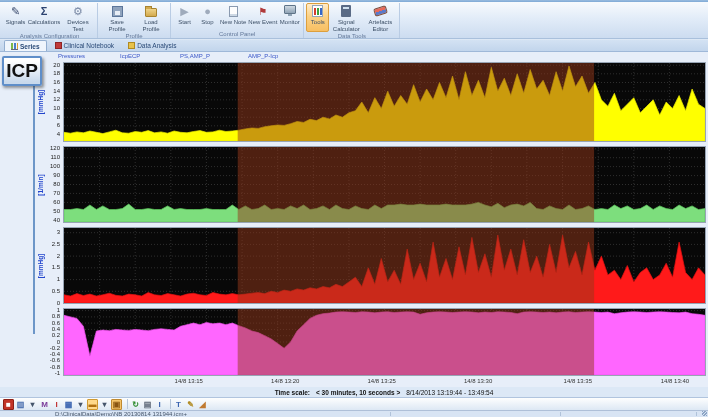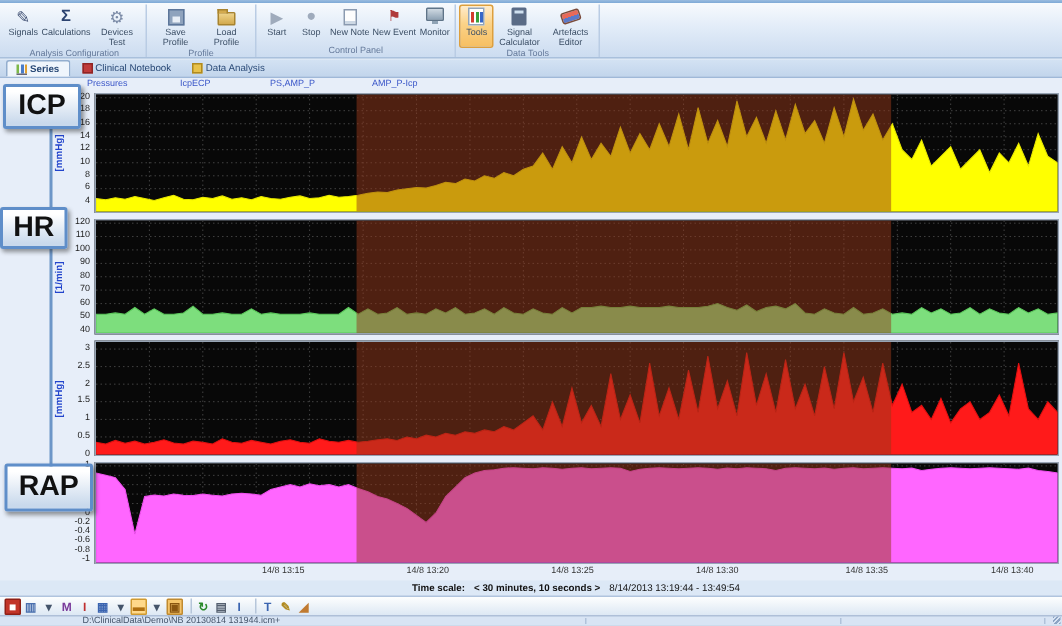--- a/index.html
+++ b/index.html
@@ -411,23 +411,21 @@
             <line x1="0" y1="7.9" x2="641" y2="7.9"></line>
             <line x1="0" y1="1.6" x2="641" y2="1.6"></line>
           </g>
           <path d="M0,66 L0.0,6.3 L6.5,7.9 L12.9,9.4 L19.4,17.3 L25.9,47.1 L32.4,22.0 L38.8,21.1 L45.3,21.7 L51.8,20.4 L58.3,21.1 L64.7,21.4 L71.2,20.4 L77.7,21.1 L84.2,21.7 L90.6,20.4 L97.1,19.8 L103.6,20.4 L110.1,21.1 L116.5,17.3 L123.0,15.7 L129.5,14.1 L136.0,15.7 L142.4,13.5 L148.9,14.8 L155.4,14.1 L161.9,15.7 L168.3,14.1 L174.8,16.7 L181.3,18.9 L187.8,22.0 L194.2,23.6 L200.7,26.7 L207.2,29.9 L213.7,34.6 L220.1,39.3 L226.6,33.0 L233.1,22.0 L239.6,15.7 L246.0,9.4 L252.5,6.3 L259.0,4.7 L265.5,4.1 L271.9,3.1 L278.4,2.8 L284.9,3.1 L291.4,3.5 L297.8,2.8 L304.3,3.1 L310.8,3.8 L317.3,3.1 L323.7,2.8 L330.2,3.5 L336.7,3.1 L343.2,2.8 L349.6,3.1 L356.1,5.3 L362.6,3.8 L369.1,3.1 L375.5,2.8 L382.0,3.1 L388.5,3.5 L395.0,3.1 L401.4,2.8 L407.9,3.1 L414.4,3.8 L420.9,3.1 L427.3,3.5 L433.8,2.8 L440.3,3.1 L446.8,3.5 L453.2,4.7 L459.7,3.1 L466.2,2.8 L472.7,3.1 L479.1,3.5 L485.6,3.1 L492.1,3.8 L498.6,3.1 L505.0,2.8 L511.5,3.5 L518.0,3.1 L524.5,2.8 L530.9,3.1 L537.4,3.5 L543.9,3.1 L550.4,4.7 L556.8,3.8 L563.3,3.1 L569.8,2.8 L576.3,3.1 L582.7,3.5 L589.2,3.1 L595.7,2.8 L602.2,3.1 L608.6,3.5 L615.1,3.8 L621.6,3.1 L628.1,4.7 L634.5,5.3 L641.0,6.3 L641,66 Z" fill="#ff66ff" stroke="#f050f0" stroke-width="0.7"></path>
           <rect x="173.7" y="0" width="356.4" height="66" fill="rgba(150,56,26,0.5)"></rect>
         </svg>
       </div>
   </div>
 
   <div class="callout-line"></div>
-  <div class="callout" style="left:2px;top:56px;width:52px;height:30px">ICP</div>
-  <div class="callout" style="left:0;top:138px;width:45px;height:28px">HR</div>
-  <div class="callout" style="left:3px;top:309px;width:59px;height:32px">RAP</div>
+  <div class="callout" style="left:2px;top:56px;width:40px;height:30px">ICP</div>
 
   <div class="xaxis">
       <span style="left: 174.6px;">14/8 13:15</span>
       <span style="left: 271.05px;">14/8 13:20</span>
       <span style="left: 367.5px;">14/8 13:25</span>
       <span style="left: 463.95px;">14/8 13:30</span>
       <span style="left: 563.615px;">14/8 13:35</span>
       <span style="left: 660.708px;">14/8 13:40</span>
     </div>
 

